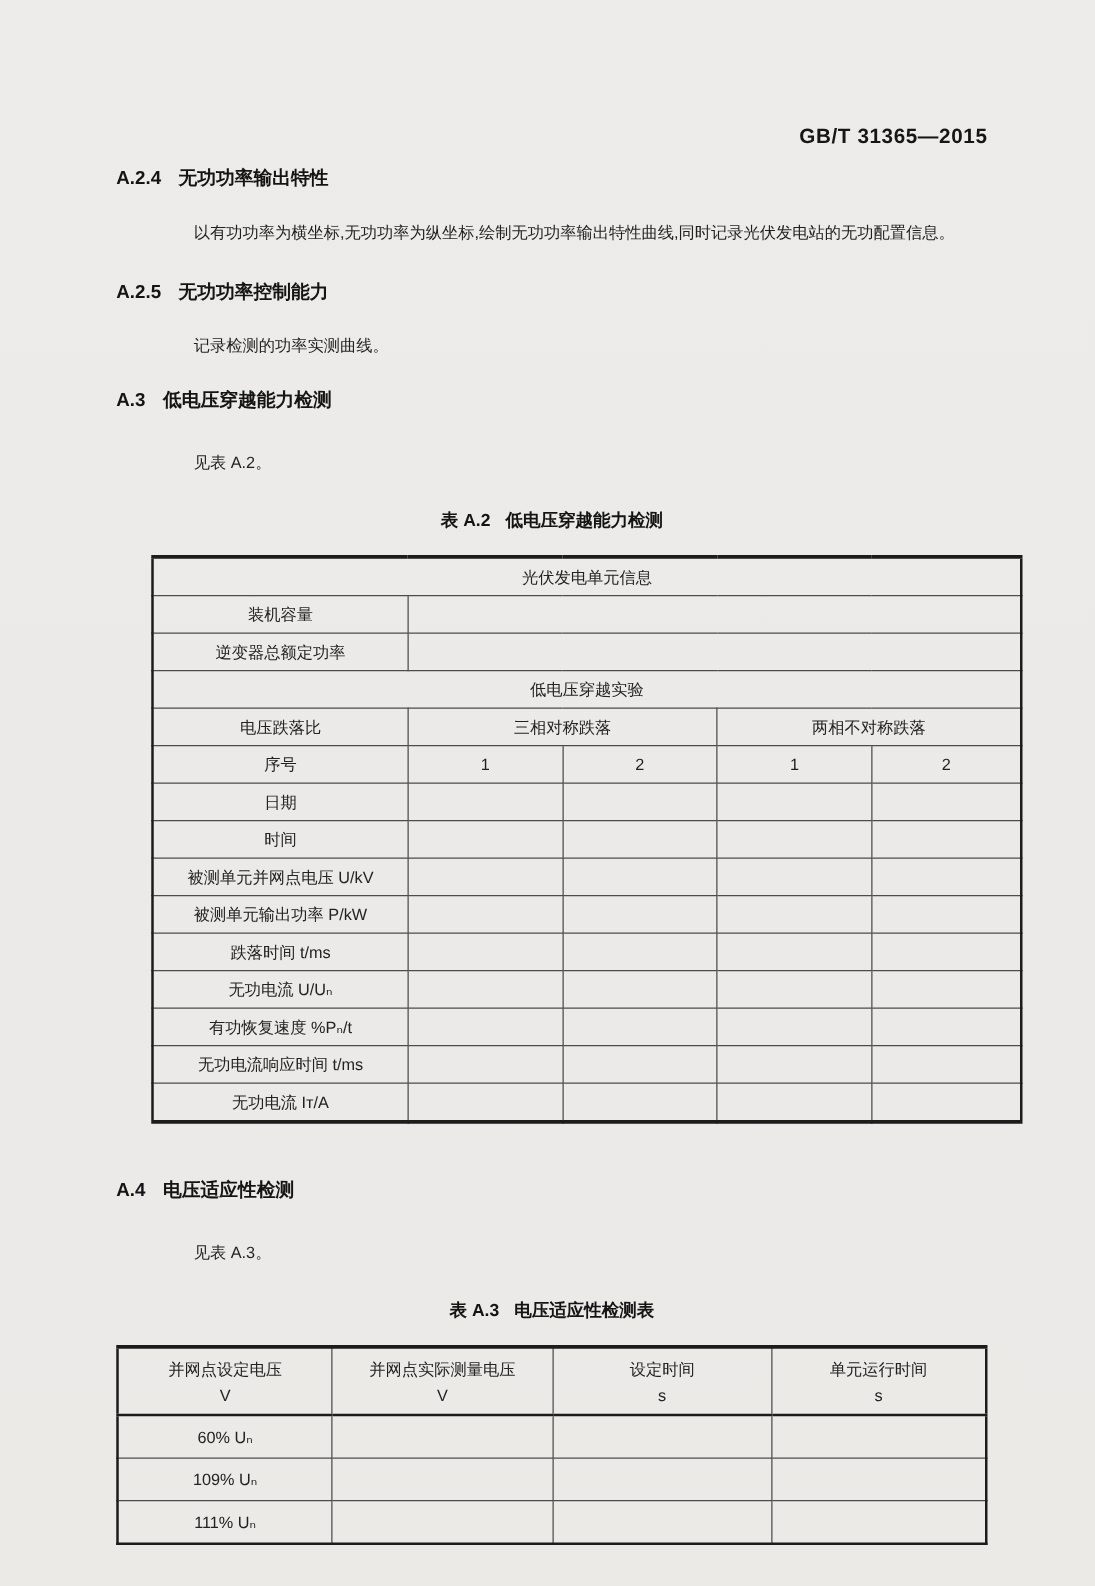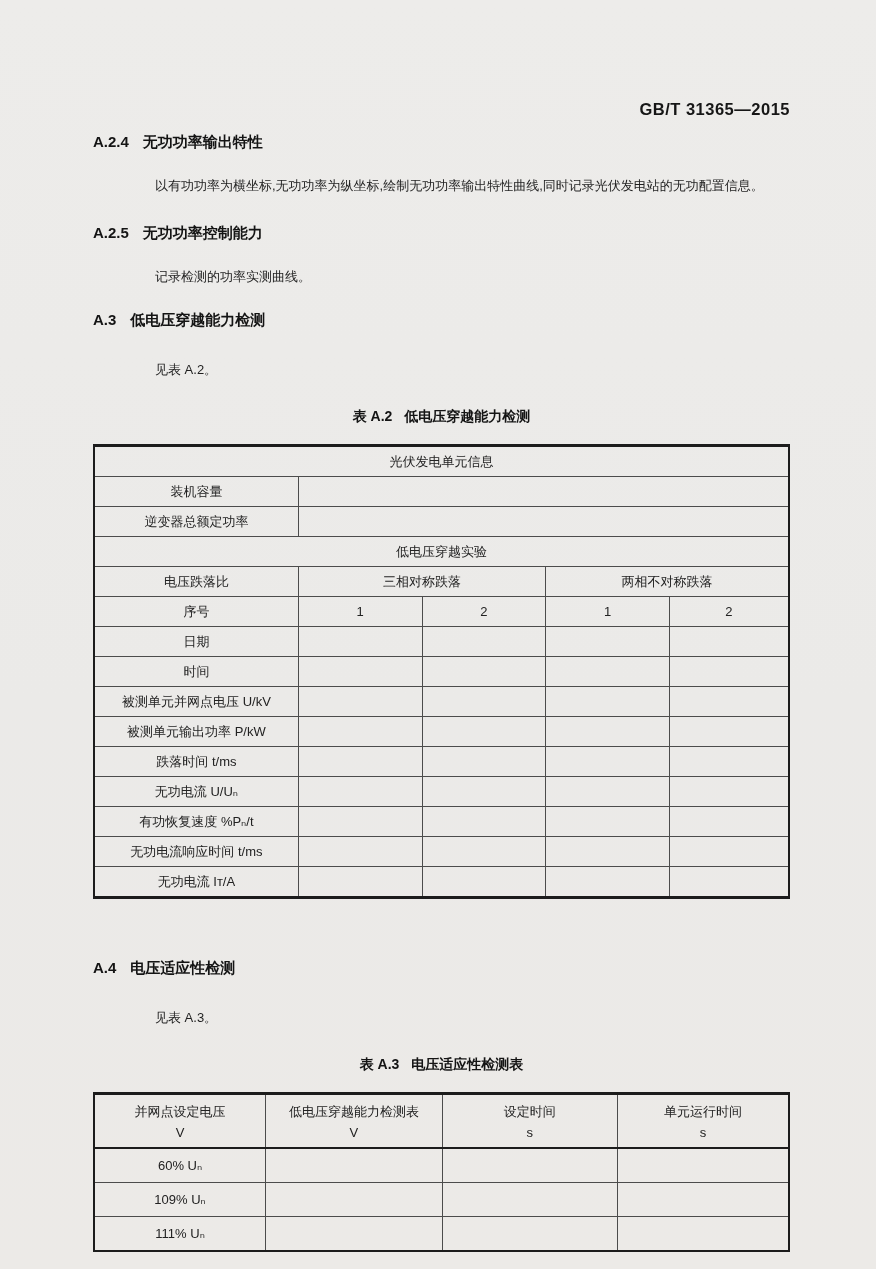--- a/index.html
+++ b/index.html
@@ -35,21 +35,21 @@
     margin-top: 20px;
     font-size: 13px;
     line-height: 28px;
     text-indent: 2em;
     color: #1f1f1f;
     margin-left: 36px;
   }
   .see { margin-top: 26px; }
   .h-a25 { margin-top: 24px; }
   .h-a3  { margin-top: 20px; }
-  .h-a4  { margin-top: 60px; }
+  .h-a4  { margin-top: 44px; }
   .caption {
     margin-top: 24px;
     text-align: center;
     font-weight: bold;
     font-size: 14px;
     color: #141414;
   }
   .caption .cap-label { margin-right: 12px; }
   .tbl-wrap { margin-top: 18px; }
   table.tbl {
@@ -62,21 +62,21 @@
     border: 1px solid #4c4c4c;
     font-size: 13px;
     text-align: center;
     vertical-align: middle;
     padding: 2px 4px;
     height: 25px;
     color: #222;
     overflow: hidden;
     white-space: nowrap;
   }
-  table.a2 { border: 2px solid #1c1c1c; border-top-width: 3px; border-bottom-width: 3px; }
+  table.a2 { border: 2px solid #1c1c1c; border-top-width: 3px; border-bottom-width: 3px; margin-left: 28px; }
   table.a3 { border: 2px solid #1c1c1c; border-top-width: 3px; border-bottom-width: 2px; }
   table.a3 td { height: 29px; }
   table.a3 tr.hdr td {
     height: 48px;
     font-size: 13px;
     border-bottom: 2px solid #1c1c1c;
   }
   table.a3 .unit-line { display: block; margin-top: 4px; }
   
   table.a2 td.faint-l { border-left-color: #8a8a86; }
@@ -231,21 +231,21 @@
           <col style="width:25.2%">
           <col style="width:24.7%">
       </colgroup>
       <tbody>
         <tr class="hdr">
           <td>
             <span>并网点设定电压</span>
             <span class="unit-line">V</span>
           </td>
           <td>
-            <span>低电压穿越能力检测表</span>
+            <span>并网点实际测量电压</span>
             <span class="unit-line">V</span>
           </td>
           <td>
             <span>设定时间</span>
             <span class="unit-line">s</span>
           </td>
           <td>
             <span>单元运行时间</span>
             <span class="unit-line">s</span>
           </td>

